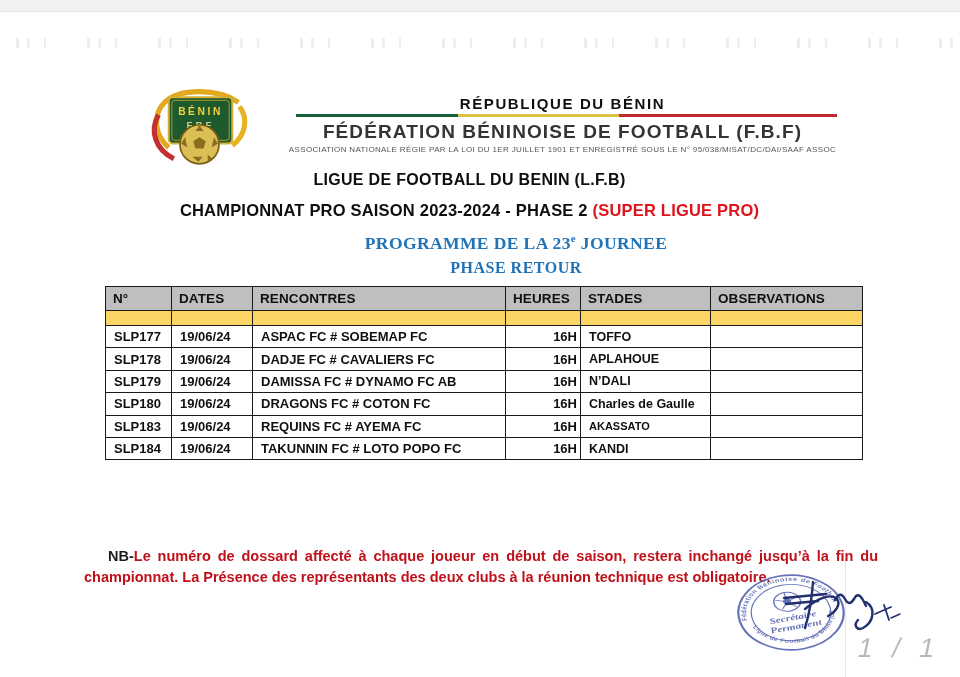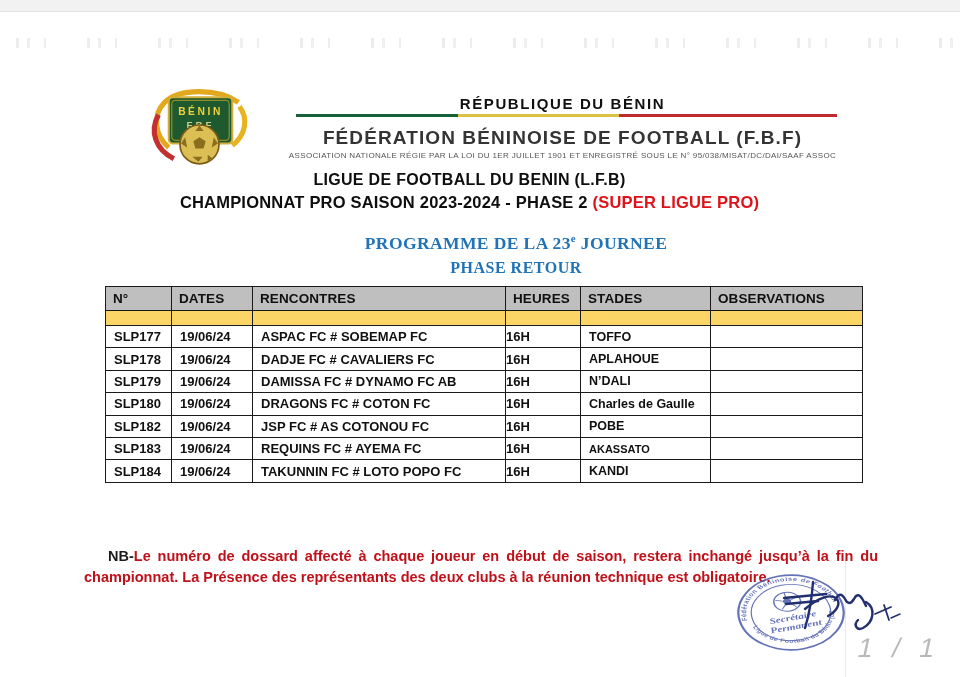--- a/index.html
+++ b/index.html
@@ -15,45 +15,45 @@
   .crease { position:absolute; left:845px; top:558px; width:1px; height:119px; background:#e9e9e9; }
 
   
   .logo { position:absolute; left:146px; top:86px; width:108px; height:82px; }
   .letterhead-text { position:absolute; left:250px; top:95px; width:625px; text-align:center; }
   .republic { font-size:15px; font-weight:bold; letter-spacing:1.6px; color:#101010; }
   .flagline { display:flex; height:2.5px; margin:2px 38px 0 46px; }
   .flagline .seg-g { flex:1; background:#17623a; }
   .flagline .seg-y { flex:1; background:#dcc244; }
   .flagline .seg-r { flex:1.35; background:#bf2b31; }
-  .federation { margin-top:10px; font-size:19px; font-weight:bold; letter-spacing:1.1px; color:#343434; }
+  .federation { margin-top:4px; font-size:19px; font-weight:bold; letter-spacing:1.1px; color:#343434; }
   .assoc { margin-top:2px; font-size:8px; color:#555; letter-spacing:.35px; }
 
   
   .titles { position:absolute; left:0; top:171px; width:939px; text-align:center; color:#0e0e0e; }
   .title-league { font-size:16px; font-weight:bold; letter-spacing:.3px; }
-  .title-champ { font-size:16.5px; font-weight:bold; margin-top:4px; letter-spacing:.2px; }
+  .title-champ { font-size:16.5px; font-weight:bold; margin-top:12px; letter-spacing:.2px; }
   .red-part { color:#e01219; }
 
   
   .blue-titles { position:absolute; left:66px; top:232px; width:900px; text-align:center;
     color:#2173b8; font-family:"Liberation Serif", serif; font-weight:bold; }
   .bt1 { font-size:17.5px; letter-spacing:.4px; }
   .bt1 sup { font-size:.62em; }
   .bt2 { font-size:16px; margin-top:5px; letter-spacing:.5px; }
 
   
   table.fixtures { position:absolute; left:105px; top:286px; width:757px;
     border-collapse:collapse; table-layout:fixed; }
   .fixtures th, .fixtures td { border:1.6px solid #1a1a1a; overflow:hidden; white-space:nowrap; }
   .fixtures th { background:#bfbfbf; color:#101010; font-size:13.5px; font-weight:bold;
     text-align:left; padding:2px 3px 2px 7px; height:19px; letter-spacing:.1px; }
   .fixtures tr.hl td { background:#fbd666; height:14px; padding:0; }
   .fixtures td { font-size:13px; font-weight:bold; color:#101010; padding:1px 3px 1px 8px; height:19.4px; }
-  .fixtures td.c-time { text-align:left; padding-left:0; }
+  .fixtures td.c-time { text-align:right; padding-left:0; }
   .fixtures td.c-stadium { font-size:12.5px; }
   .fixtures td.c-stadium.small { font-size:11px; }
 
   
   .note { position:absolute; left:84px; top:546px; width:794px; margin:0;
     font-size:14.5px; font-weight:bold; color:#c01019; text-align:justify;
     text-indent:24px; line-height:1.42; }
   .nb-prefix { color:#1b1b1b; }
 
   
@@ -166,28 +166,20 @@
         <td class="c-time">16H</td>
         <td class="c-stadium">N’DALI</td>
         <td></td>
       </tr>
       <tr>
         <td>SLP180</td>
         <td>19/06/24</td>
         <td>DRAGONS FC # COTON FC</td>
         <td class="c-time">16H</td>
         <td class="c-stadium">Charles de Gaulle</td>
-        <td></td>
-      </tr>
-      <tr>
-        <td>SLP182</td>
-        <td>19/06/24</td>
-        <td>JSP FC # AS COTONOU FC</td>
-        <td class="c-time">16H</td>
-        <td class="c-stadium">POBE</td>
         <td></td>
       </tr>
       <tr>
         <td>SLP183</td>
         <td>19/06/24</td>
         <td>REQUINS FC # AYEMA FC</td>
         <td class="c-time">16H</td>
         <td class="c-stadium small">AKASSATO</td>
         <td></td>
       </tr>

